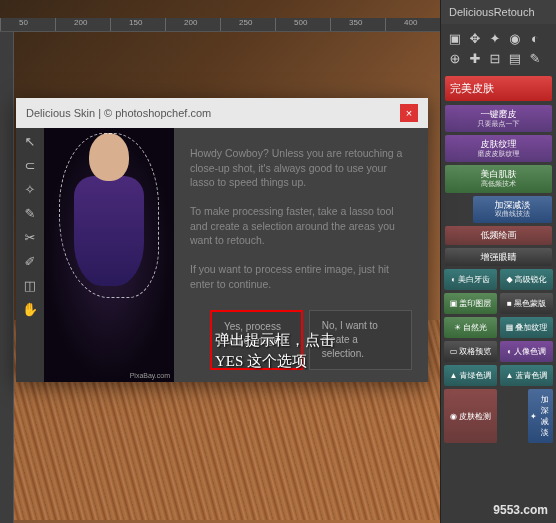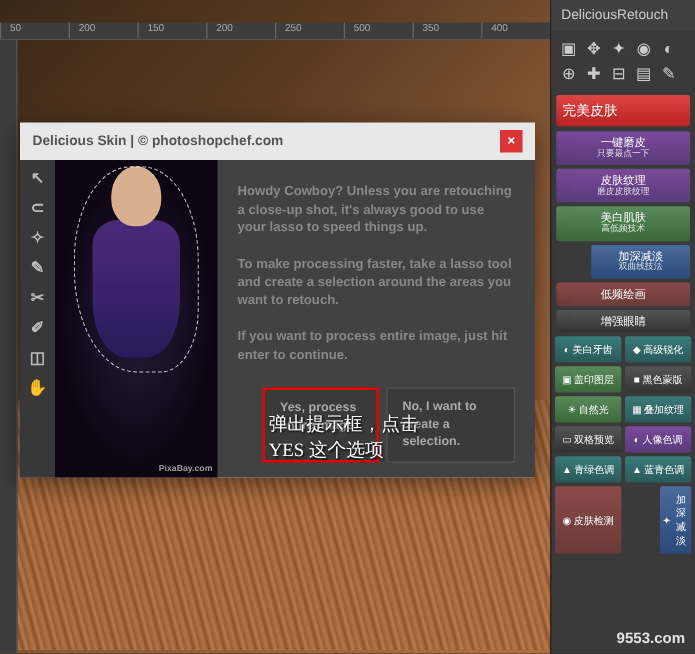--- a/index.html
+++ b/index.html
@@ -22,21 +22,21 @@
 .rulers-top {
   position: absolute;
   top: 18px; left: 0;
   width: 440px; height: 14px;
   background: #3d3d3d;
   border-bottom: 1px solid #555;
   display: flex;
   font-size: 8px;
   color: #aaa;
 }
-.ruler-mark { flex: 1; border-left: 1px solid #666; padding-left: 7px; }
+.ruler-mark { flex: 1; border-left: 1px solid #666; padding-left: 18px; }
 .rulers-left {
   position: absolute;
   top: 32px; left: 0;
   width: 14px; height: 100%;
   background: #3d3d3d;
   border-right: 1px solid #555;
 }
 .hair-texture {
   position: absolute;
   top: 320px; left: 0;
@@ -126,21 +126,20 @@
   justify-content: center;
   gap: 2px;
 }
 
 .dialog {
   position: absolute;
   top: 98px; left: 16px;
   width: 412px;
   background: #e8e8e8;
   box-shadow: 0 4px 20px rgba(0,0,0,0.5);
-  font-weight: bold;
 }
 .dialog-title {
   padding: 6px 10px;
   color: #555;
   font-size: 11px;
   display: flex;
   justify-content: space-between;
   align-items: center;
 }
 .dialog-close {

